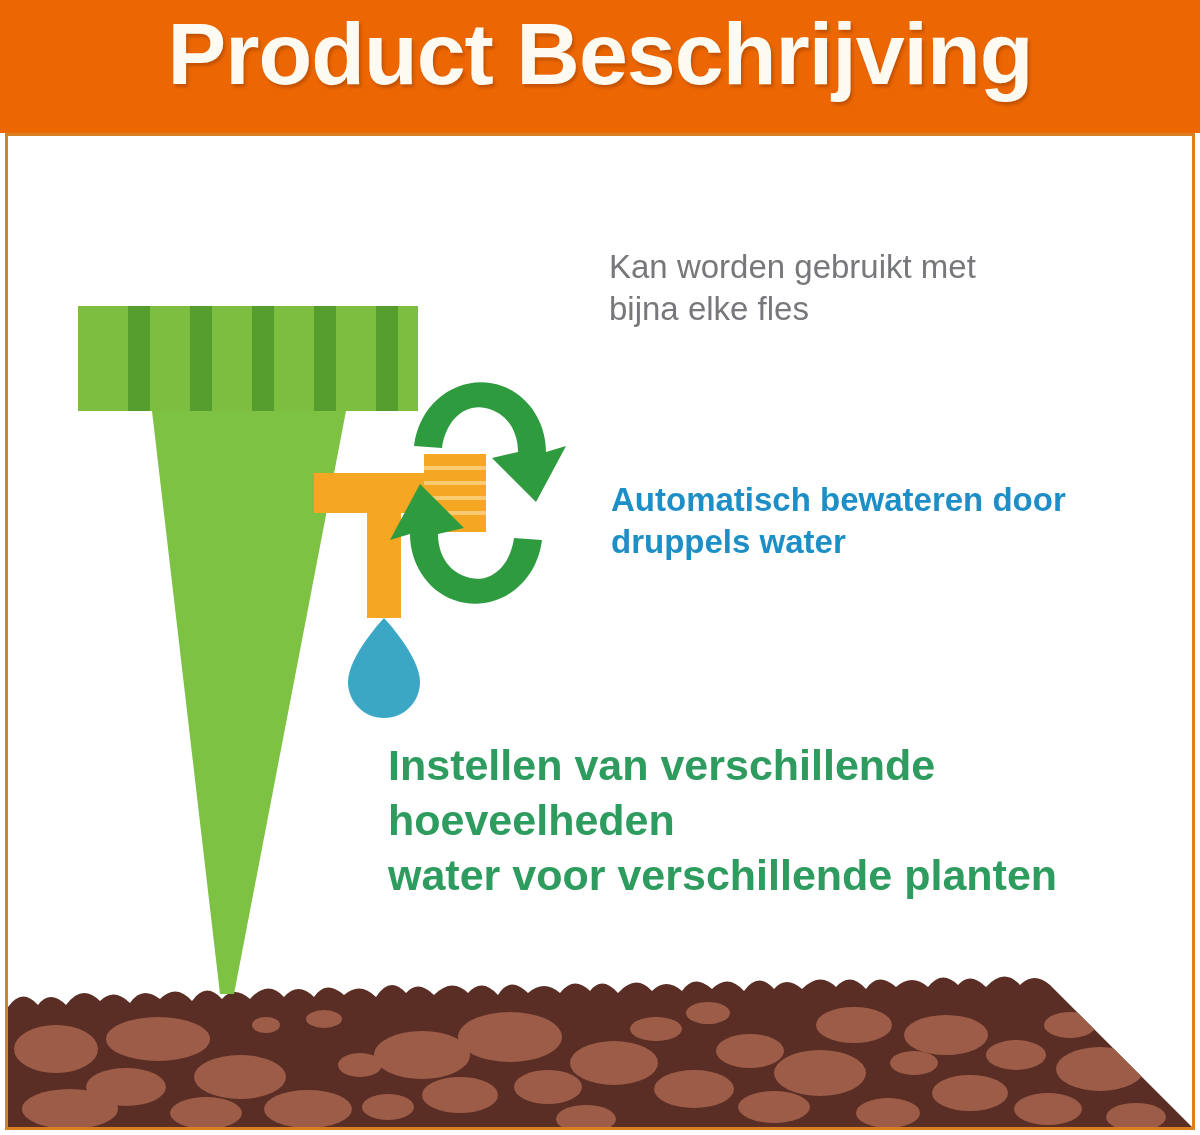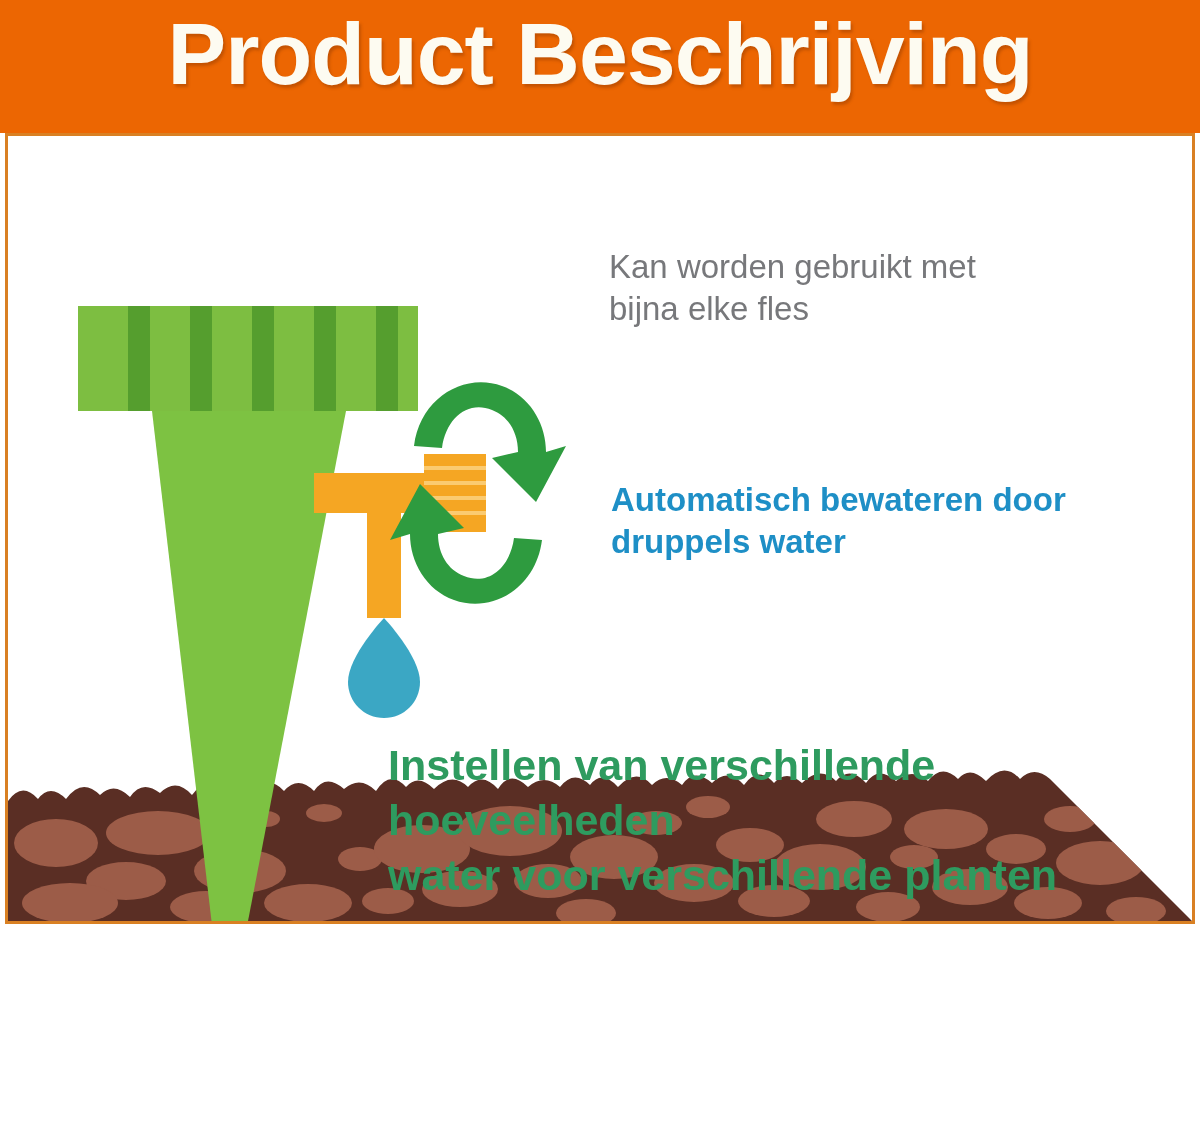--- a/index.html
+++ b/index.html
@@ -46,21 +46,21 @@
     white-space: nowrap;
     line-height: 120px;
   }
 
   
   #content-frame {
     position: absolute;
     left: 5px;
     top: 133px;
     width: 1190px;
-    height: 791px;
+    height: 997px;
     background: #FFFFFF;
     border: 3px solid #D98023;
     box-sizing: border-box;
     overflow: hidden;
   }
 
   
   #soil-layer {
     position: absolute;
     left: 0;

